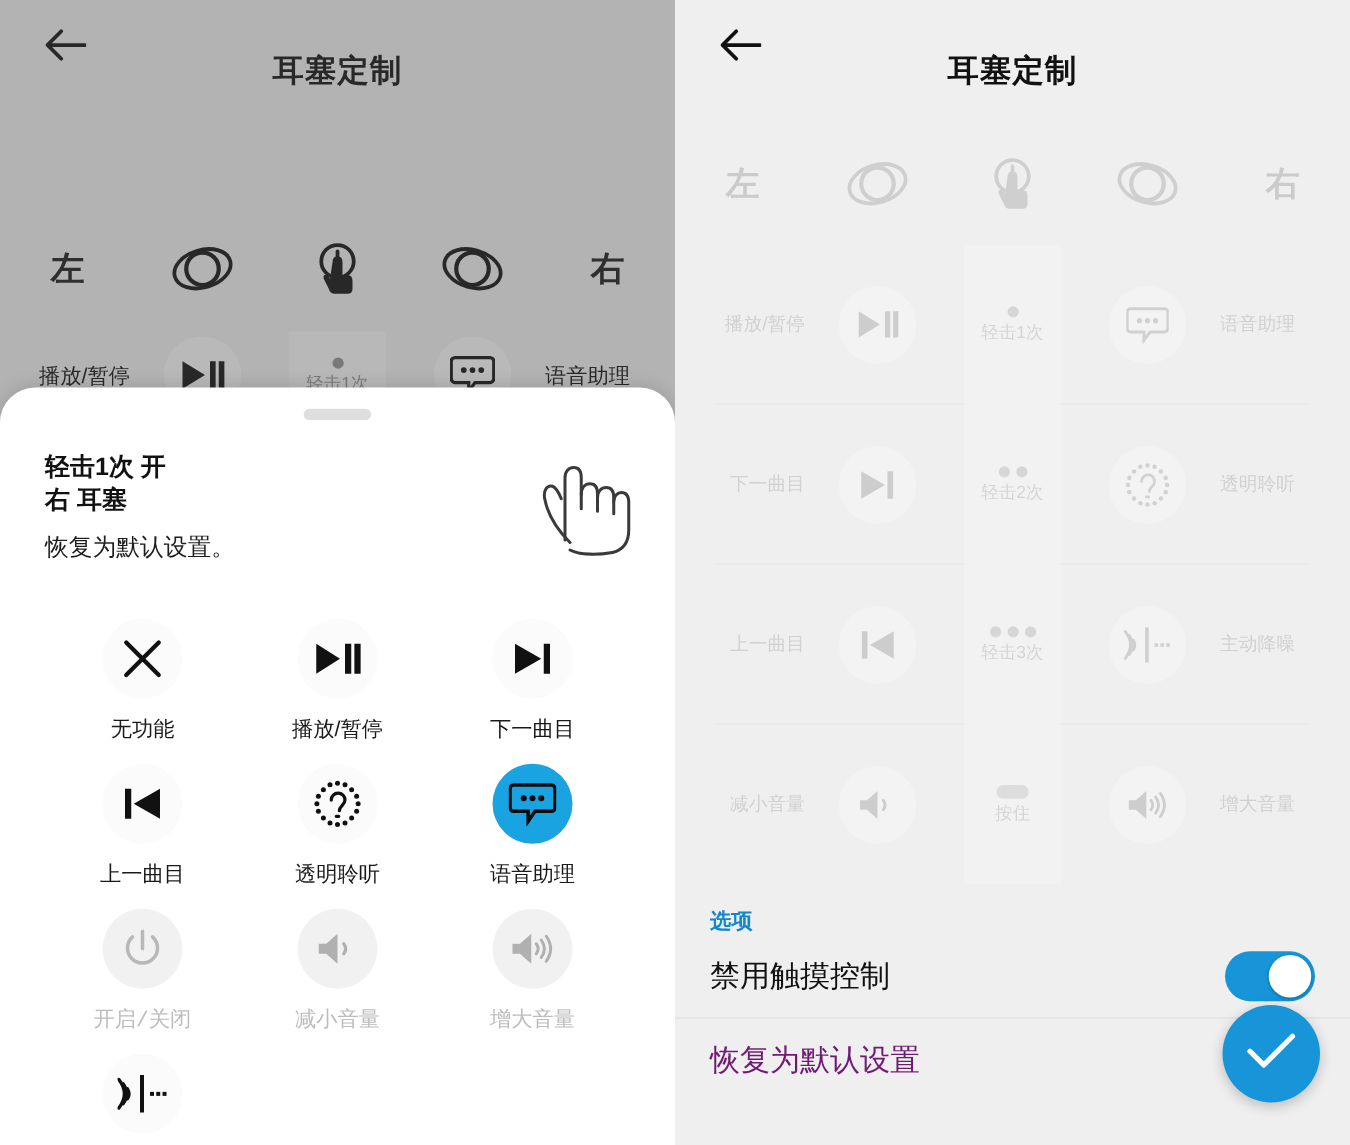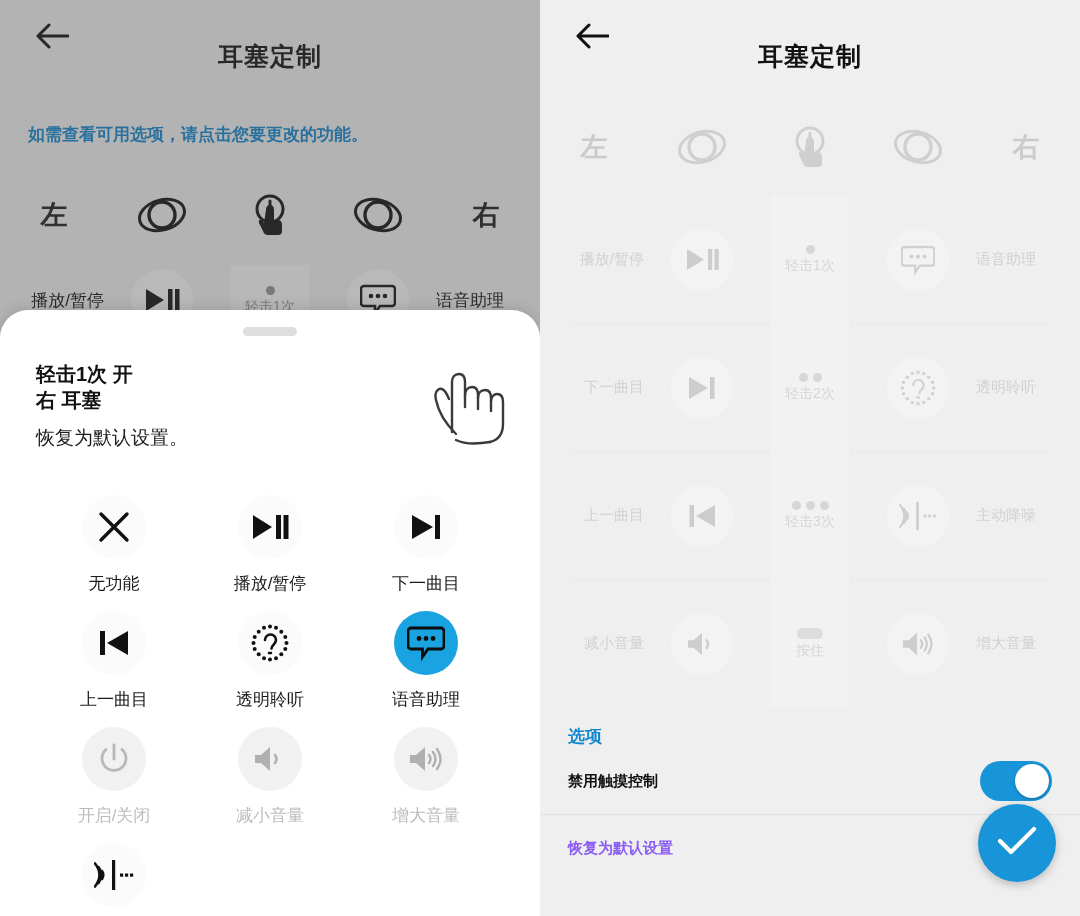--- a/index.html
+++ b/index.html
@@ -109,37 +109,37 @@
   }
   .grid-item { display: flex; flex-direction: column; align-items: center; }
   .grid-circ {
     width: 64px; height: 64px; border-radius: 50%;
     background: #fbfbfb;
     display: flex; align-items: center; justify-content: center;
   }
   .grid-circ.dim { background: #f1f1f1; }
   .grid-circ.sel { background: #19a3e0; }
   .grid-label { margin-top: 13px; font-size: 17px; color: #1a1a1a; }
-  .grid-label.dim { color: #bcbcbc; }
+  .grid-label.dim { color: #bcbcbc; font-family: Liberation Mono, monospace; }
 
   
   #right-panel { background: #efefef; }
   .rp-fade { opacity: 0.42; }
   .rp-content { position: relative; }
 
   .options-head {
     font-size: 17px; font-weight: 700; color: #1387cd;
     padding: 0 28px; margin-top: 18px;
   }
   .opt-row {
     display: flex; align-items: center; justify-content: space-between;
     padding: 0 28px; height: 66px;
   }
-  .opt-label { font-size: 15px; color: #111; font-weight: bold; }
-  .opt-label.dim { color: #8b5cf6; }
+  .opt-label { font-size: 24px; color: #111; }
+  .opt-label.dim { color: #701a75; }
   .switch {
     width: 72px; height: 40px; border-radius: 20px; background: #1795d8;
     position: relative; flex: none;
   }
   .switch .knob {
     position: absolute; right: 3px; top: 3px;
     width: 34px; height: 34px; border-radius: 50%; background: #fff;
     box-shadow: 0 1px 3px rgba(0,0,0,0.3);
   }
   .opt-divider { height: 1px; background: #e0e0e0; }
@@ -173,21 +173,20 @@
     <div class="rp-content">
       <div class="appbar">
         <div class="back-icon">
           <svg width="34" height="28" viewBox="0 0 34 28">
               <path d="M14 3 L3 14 L14 25 M3 14 H33" fill="none" stroke="#111" stroke-width="3" stroke-linecap="round" stroke-linejoin="round"></path>
             </svg>
         </div>
         <div class="appbar-title">耳塞定制</div>
       </div>
 
-      <div class="hint-text">如需查看可用选项，请点击您要更改的功能。</div>
 
       <div class="bud-row">
         <div class="bud-cell">
           <span class="bud-label">左</span>
         </div>
         <div class="bud-cell">
           <svg width="52" height="44" viewBox="0 0 52 44">
               <ellipse cx="26" cy="22" rx="23" ry="15" fill="none" stroke="#111" stroke-width="3" transform="rotate(-16 26 22)"></ellipse>
               <circle cx="26" cy="22" r="13" fill="none" stroke="#111" stroke-width="3.4"></circle>
             </svg>

